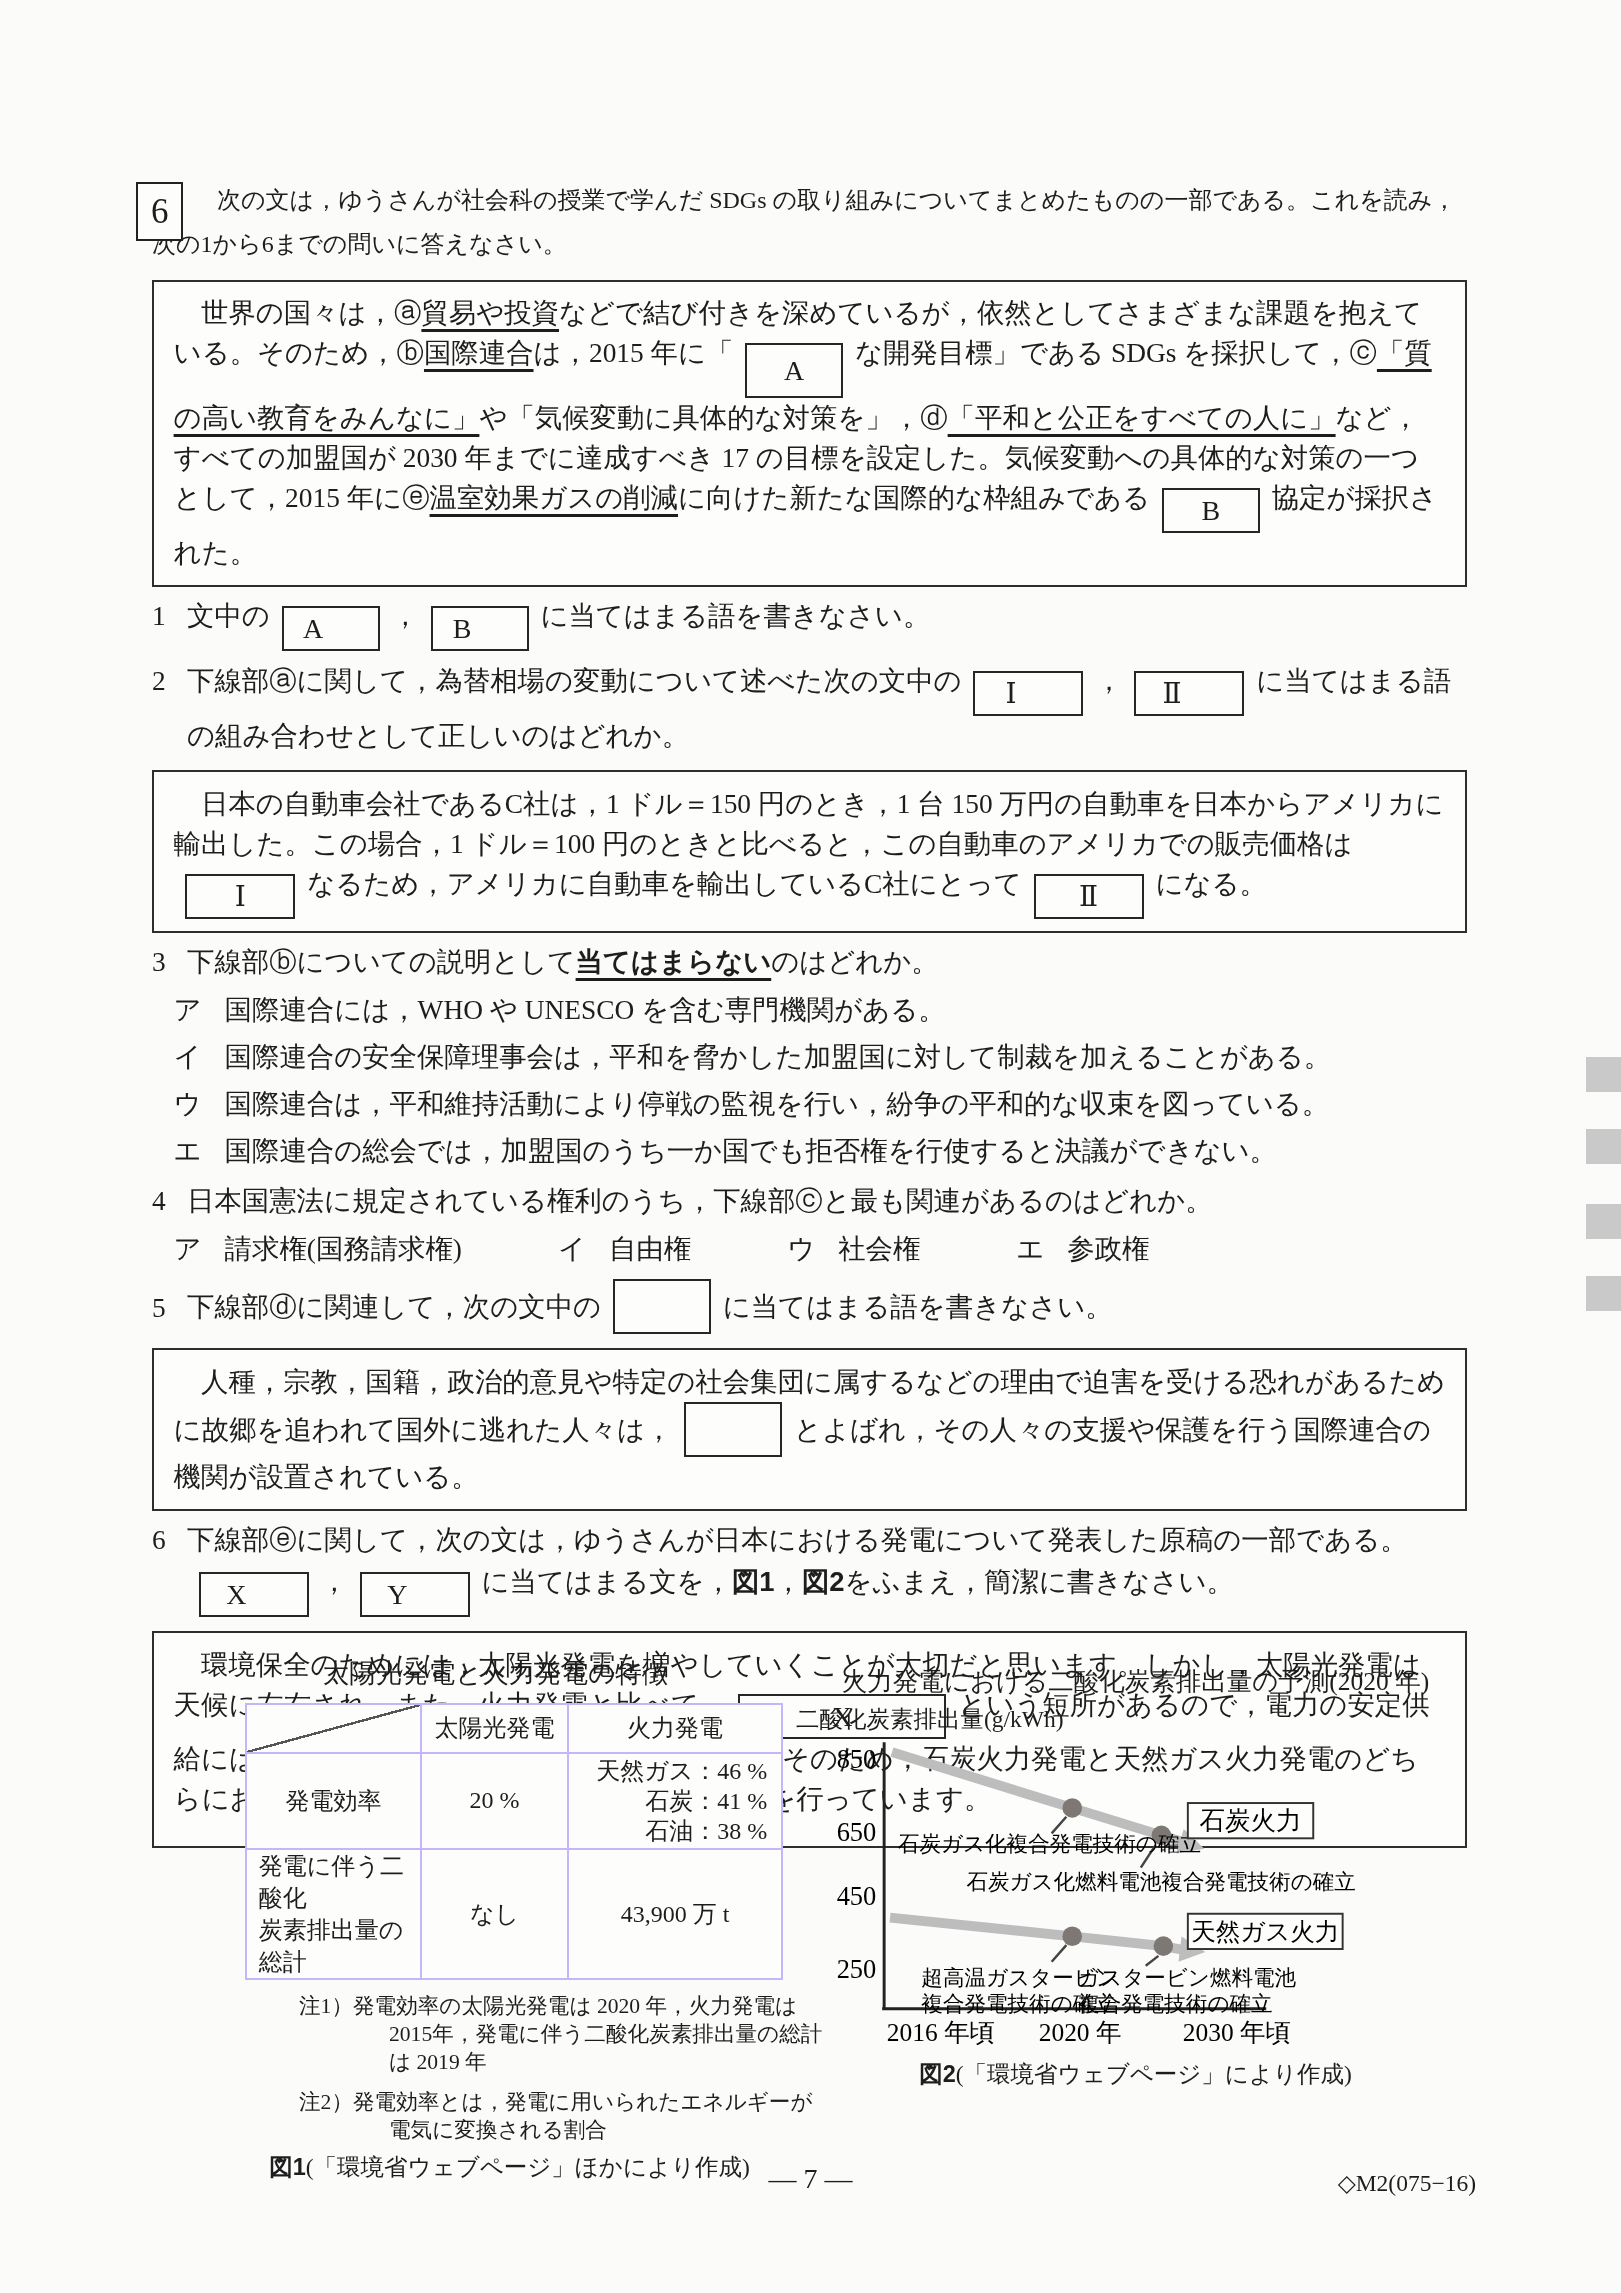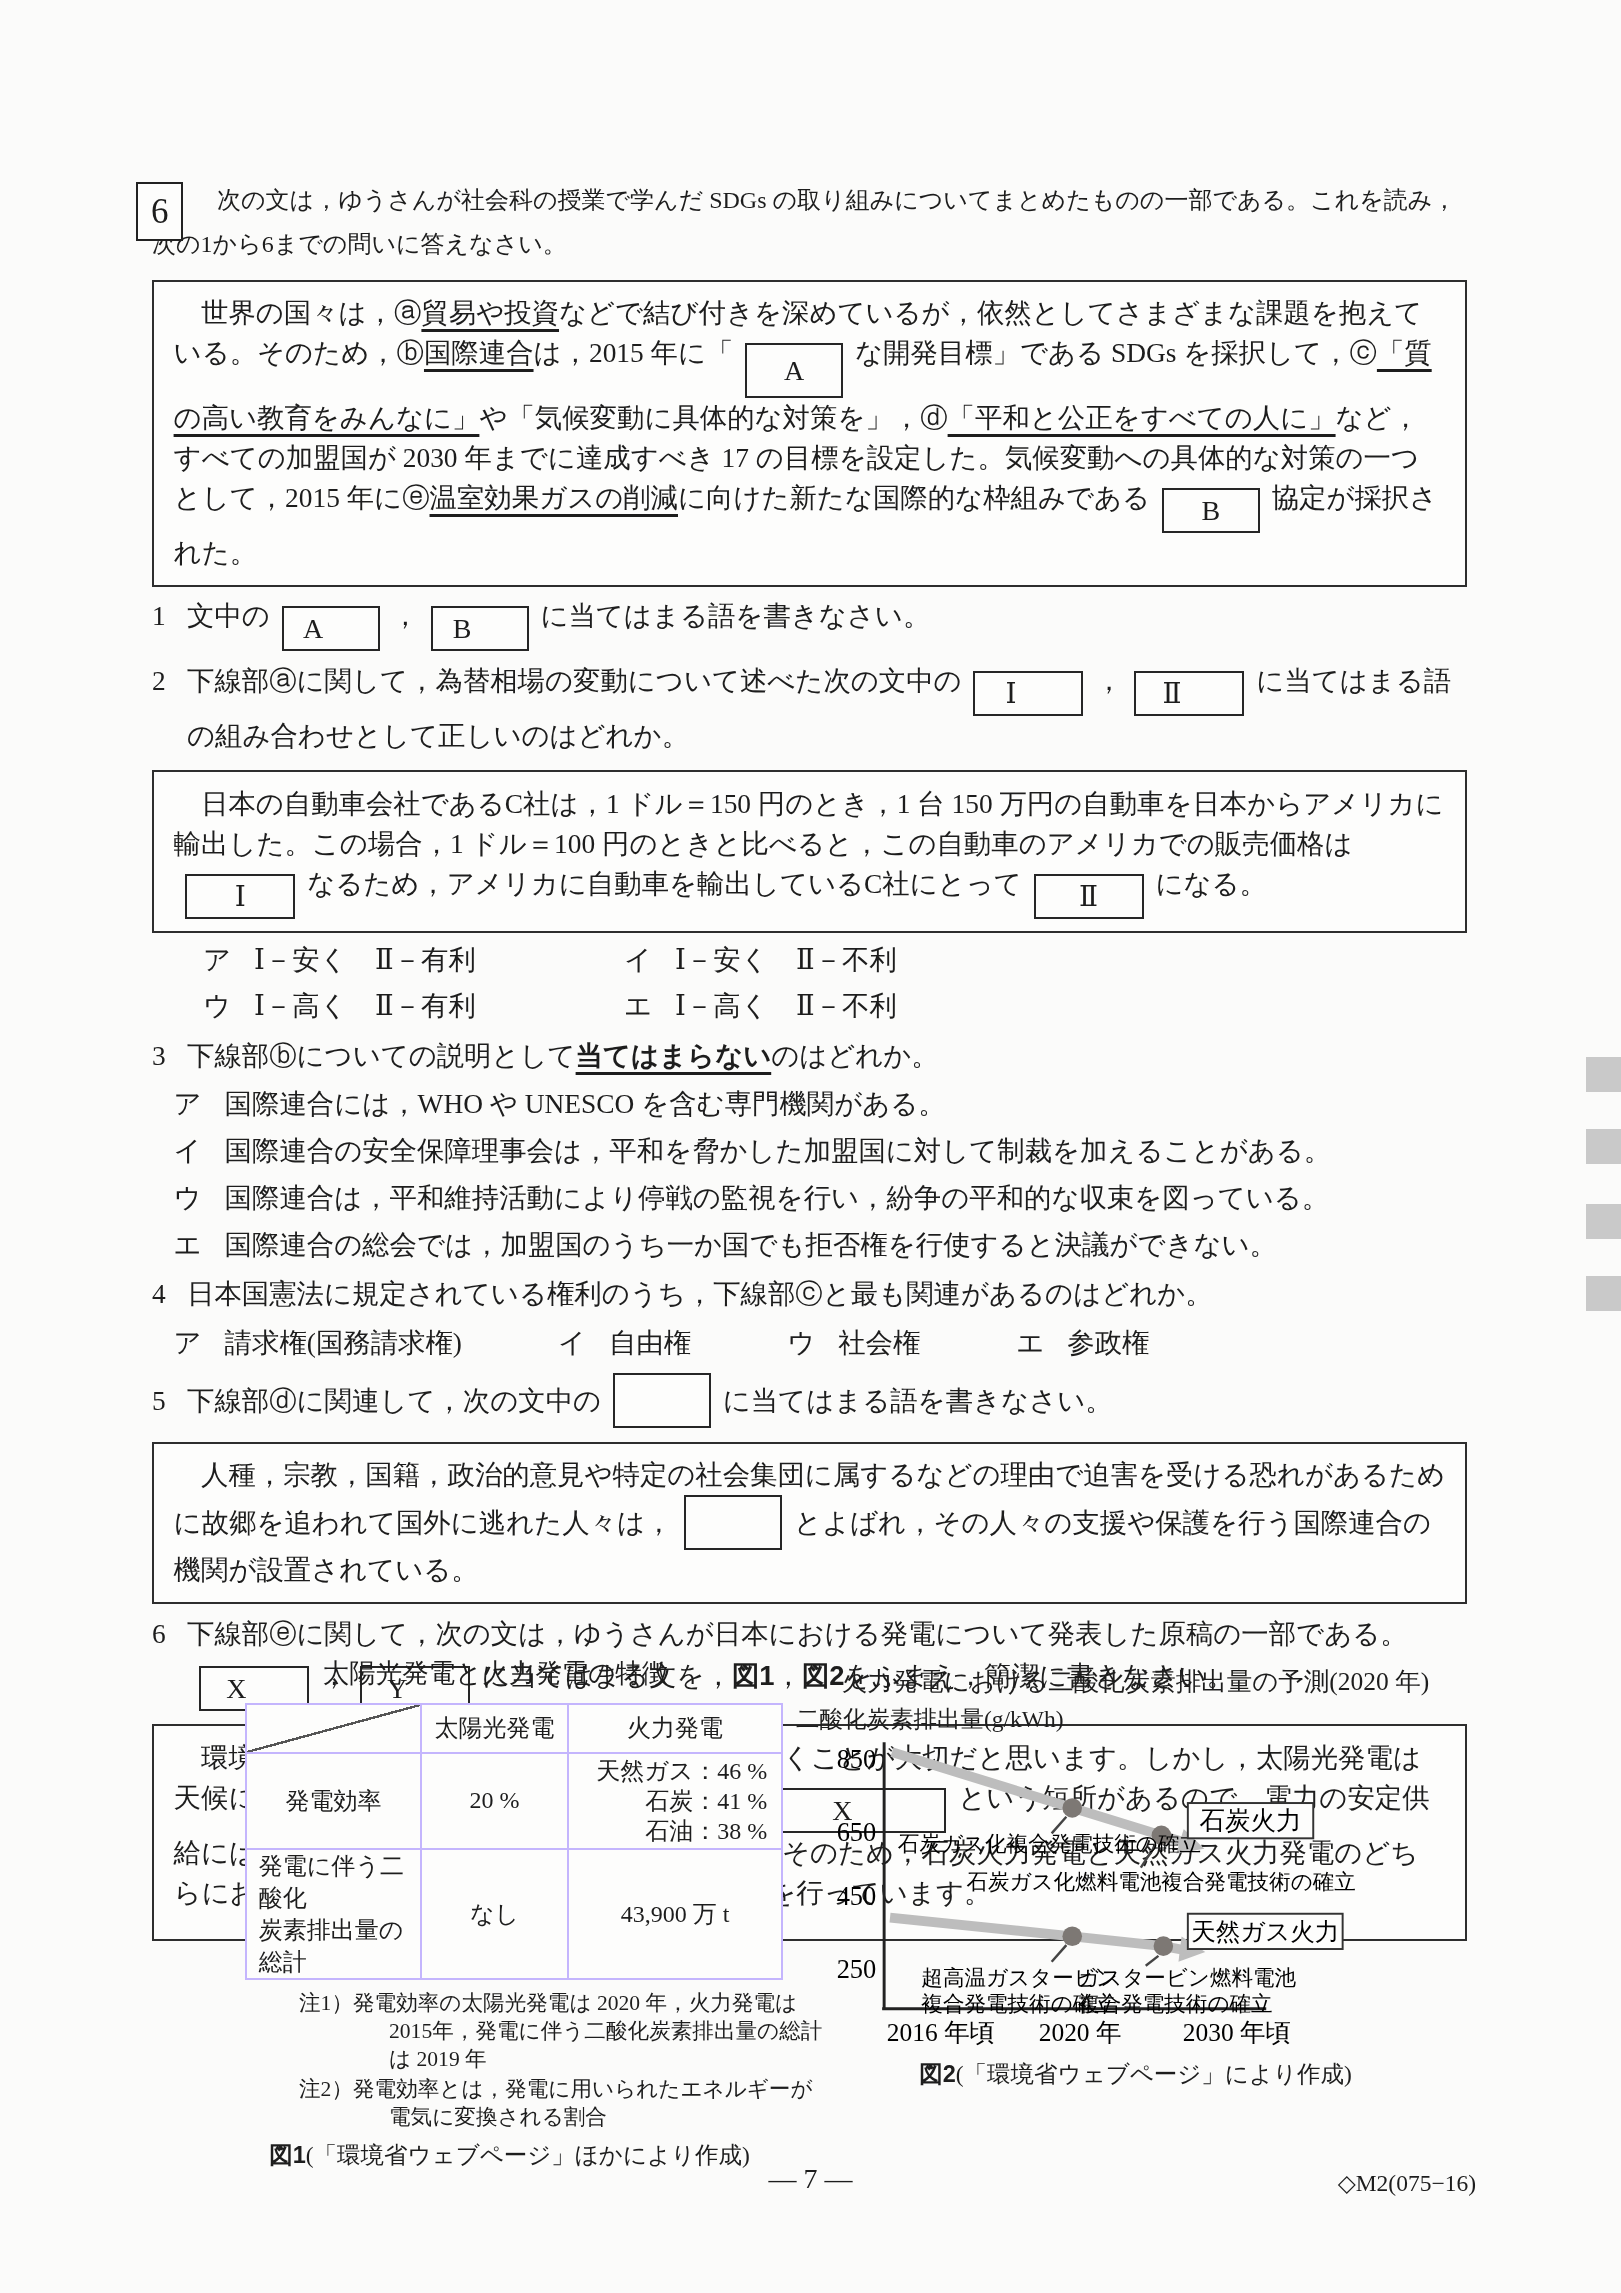--- a/index.html
+++ b/index.html
@@ -46,21 +46,21 @@
       #555 calc(50% + 1.2px),transparent calc(50% + 1.2px));}
   td.ch{width:145px;text-align:center;}
   td.ct{width:212px;text-align:center;}
   td.rlabel{text-align:center;}
   td.r1{height:94px;}
   td.r1 .tr-lines{text-align:right;padding-right:13.7px;line-height:30px;}
   td.r2{height:74px;}
   td.r2.rlabel{text-align:left;padding-left:11.8px;line-height:32px;}
   td.center{text-align:center;}
   .notes{margin:9.8px 0 0 147px;width:534px;font-size:21.6px;line-height:28px;}
-  .notes p{margin:0 0 2px 0;padding-left:90px;text-indent:-90px;}
+  .notes p{margin:12px 0 2px 0;padding-left:90px;text-indent:-90px;}
   .fig-cap{margin-top:7.8px;text-align:center;font-size:23.5px;}
   .fig1 .fig-cap{width:529px;margin-left:93px;}
   .fig2{position:absolute;left:642px;top:0;width:683px;}
   .fig2-title{margin:8px;text-align:center;font-size:25.5px;line-height:31px;}
   .fig2 svg{display:block;margin-top:7.8px;}
   
   .footer-page{position:absolute;left:0;top:2135px;width:1621px;text-align:center;font-size:28px;}
   .footer-code{position:absolute;right:145px;top:2145px;font-size:23.5px;}
   
   .bmark{position:absolute;left:1586px;width:35px;height:35px;background:#c9c9c9;}
@@ -81,26 +81,20 @@
     </div>
 
     <p class="qline"><span class="qnum">1</span><span>文中の</span><span class="abox">A</span><span>，</span><span class="abox">B</span><span>に当てはまる語を書きなさい。</span></p>
 
     <p class="qline"><span class="qnum">2</span><span>下線部ⓐに関して，為替相場の変動について述べた次の文中の</span><span class="abox roman">Ⅰ</span><span>，</span><span class="abox roman">Ⅱ</span><span>に当てはまる語の組み合わせとして正しいのはどれか。</span></p>
 
     <div class="pbox">
       <p><span>　日本の自動車会社であるC社は，1 ドル＝150 円のとき，1 台 150 万円の自動車を日本からアメリカに輸出した。この場合，1 ドル＝100 円のときと比べると，この自動車のアメリカでの販売価格は</span><span class="abox roman">Ⅰ</span><span>なるため，アメリカに自動車を輸出しているC社にとって</span><span class="abox roman">Ⅱ</span><span>になる。</span></p>
     </div>
 
-    <div class="optgrid">
-      <div><span class="optkey">ア</span><span>Ⅰ－安く　Ⅱ－有利</span></div>
-      <div><span class="optkey">イ</span><span>Ⅰ－安く　Ⅱ－不利</span></div>
-      <div><span class="optkey">ウ</span><span>Ⅰ－高く　Ⅱ－有利</span></div>
-      <div><span class="optkey">エ</span><span>Ⅰ－高く　Ⅱ－不利</span></div>
-    </div>
 
     <p class="qline"><span class="qnum">3</span><span>下線部ⓑについての説明として</span><span class="em-u">当てはまらない</span><span>のはどれか。</span></p>
     <p class="optline"><span class="optkey">ア</span><span>国際連合には，WHO や UNESCO を含む専門機関がある。</span></p>
     <p class="optline"><span class="optkey">イ</span><span>国際連合の安全保障理事会は，平和を脅かした加盟国に対して制裁を加えることがある。</span></p>
     <p class="optline"><span class="optkey">ウ</span><span>国際連合は，平和維持活動により停戦の監視を行い，紛争の平和的な収束を図っている。</span></p>
     <p class="optline"><span class="optkey">エ</span><span>国際連合の総会では，加盟国のうち一か国でも拒否権を行使すると決議ができない。</span></p>
 
     <p class="qline"><span class="qnum">4</span><span>日本国憲法に規定されている権利のうち，下線部ⓒと最も関連があるのはどれか。</span></p>
     <div class="opts-inline">
       <span class="oi"><span class="optkey">ア</span><span>請求権(国務請求権)</span></span>

